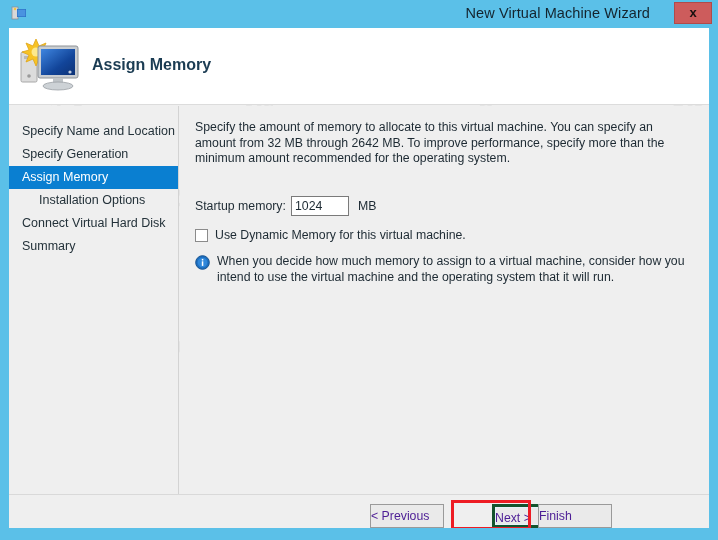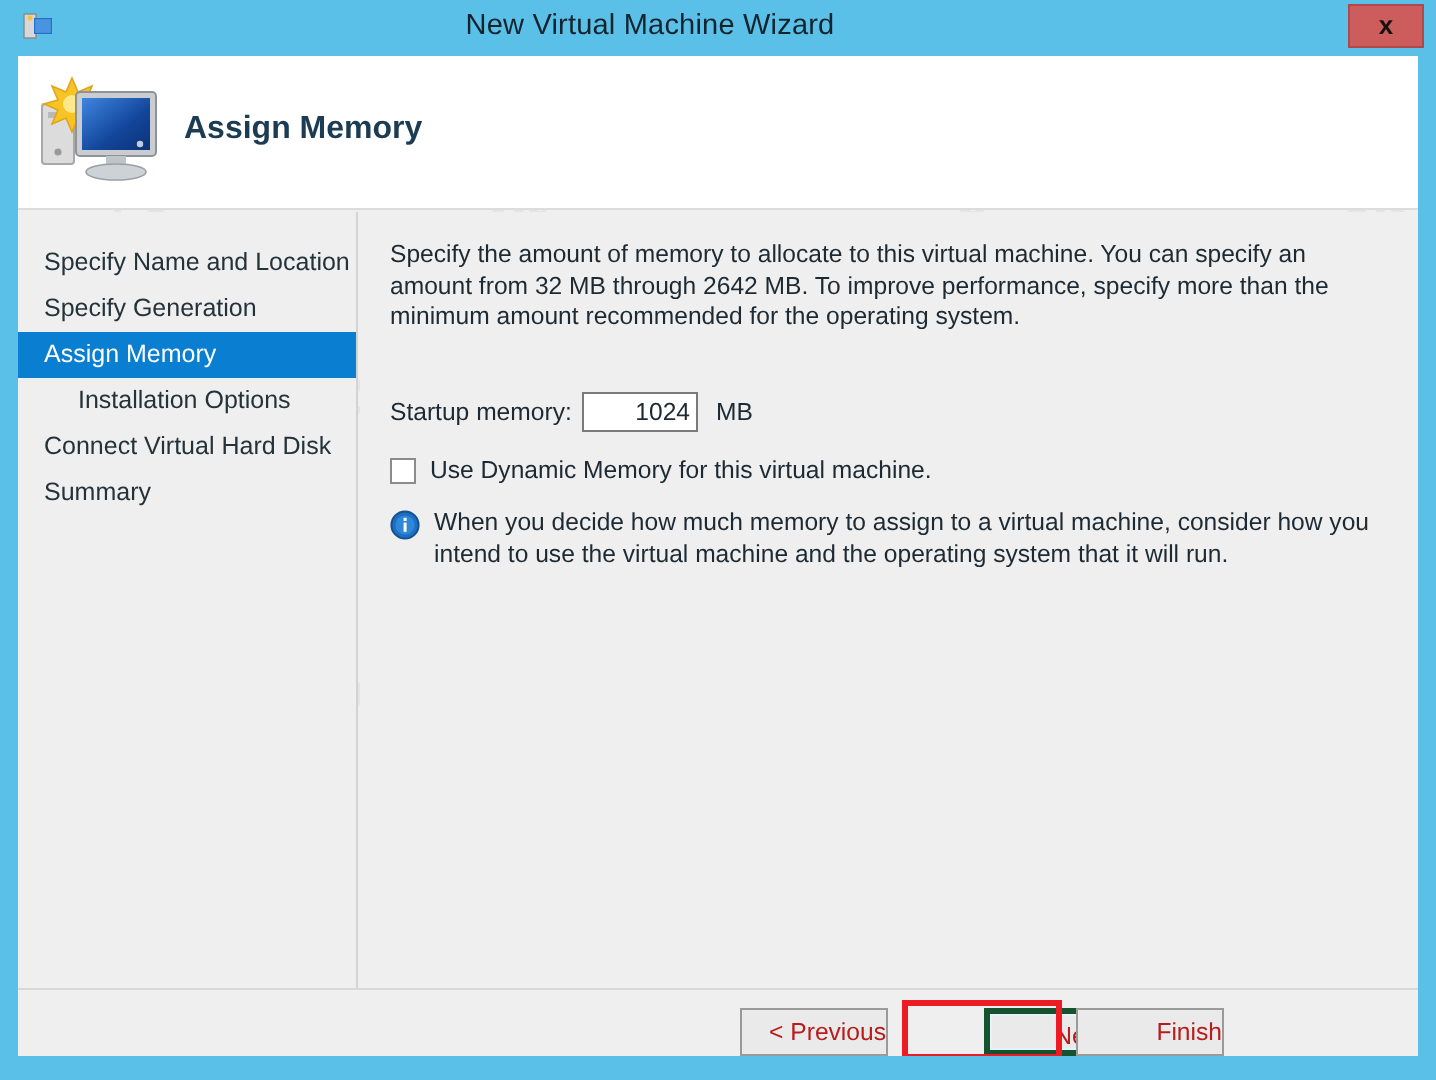--- a/index.html
+++ b/index.html
@@ -36,21 +36,21 @@
     position: absolute;
     left: 10px; top: 4px;
     width: 18px; height: 18px;
   }
   #title-text {
     position: absolute;
     left: 0; top: 0;
     width: 650px;
     height: 26px;
     line-height: 26px;
-    text-align: center;
+    text-align: right;
     font-size: 14.5px;
     color: #14242e;
     letter-spacing: 0.1px;
     white-space: nowrap;
   }
   #close-button {
     position: absolute;
     right: 6px; top: 2px;
     width: 38px; height: 22px;
     background: #cd5c5c;
@@ -160,21 +160,21 @@
     position: absolute;
     left: 96px; top: 0;
     width: 58px;
     height: 20px;
     background: #ffffff;
     border: 1px solid #7a7a7a;
     box-sizing: border-box;
     font-family: "Liberation Sans", sans-serif;
     font-size: 12.3px;
     color: #1d2a33;
-    text-align: right;
+    text-align: left;
     padding: 4px 3px;
     outline: none;
   }
   #mem-unit {
     position: absolute;
     left: 163px; top: 3px;
     font-size: 12.3px;
     color: #1d2a33;
   }
 
@@ -233,22 +233,22 @@
   .btn {
     position: absolute;
     top: 9px;
     width: 74px;
     height: 24px;
     background: #eaeaea;
     border: 1px solid #9a9a9a;
     box-sizing: border-box;
     font-family: "Liberation Sans", sans-serif;
     font-size: 12.3px;
-    color: #b91c1c;
-    text-align: right;
+    color: #4c1d95;
+    text-align: left;
     line-height: 22px;
     cursor: pointer;
   }
   #btn-previous { left: 361px; }
   #btn-next {
     left: 459px;
     border: 3px solid #14532d;
     box-shadow: inset 0 0 0 1px #e6f2fa;
     margin-left: 24px;
   }

